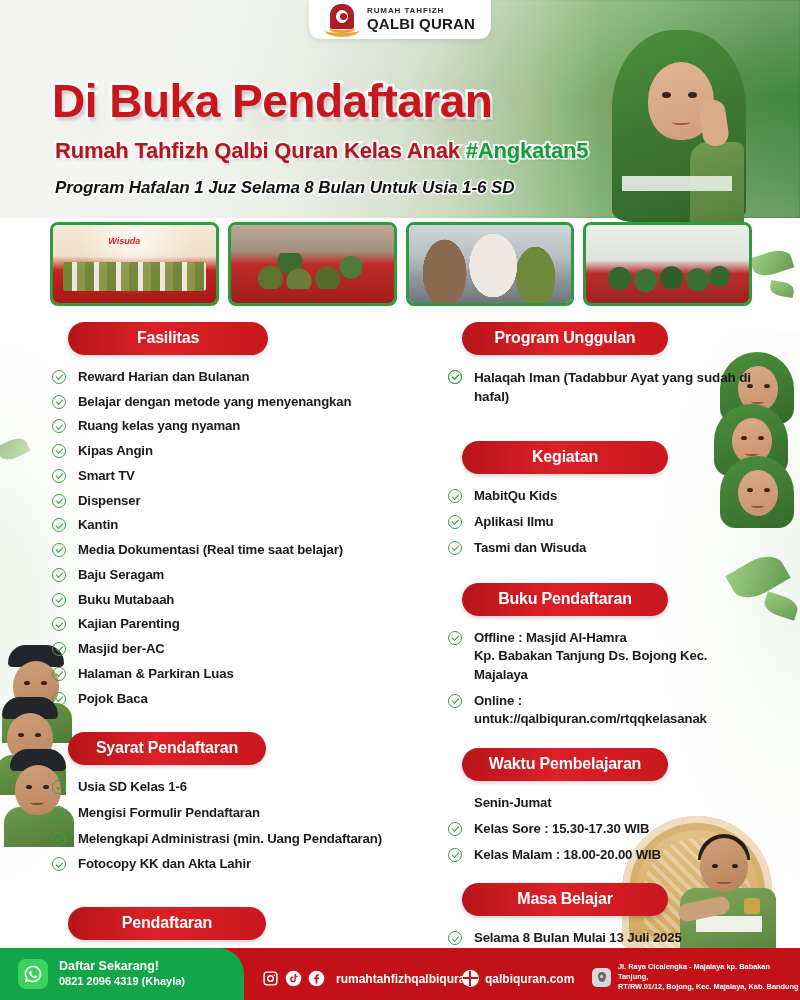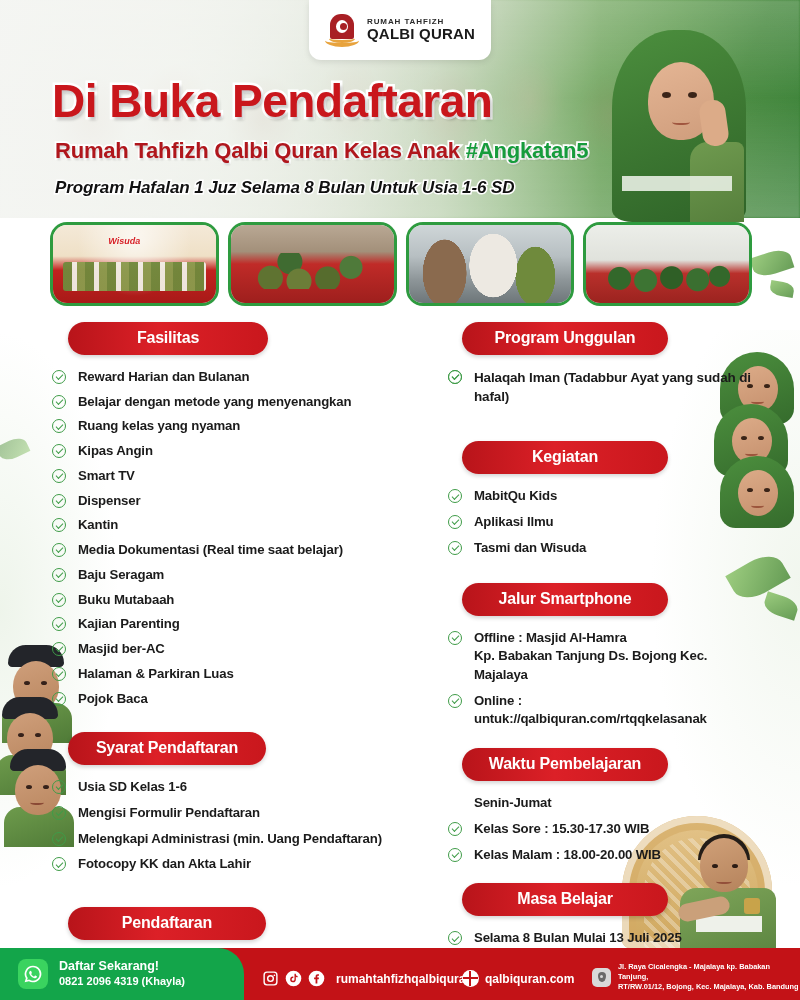--- a/index.html
+++ b/index.html
@@ -39,21 +39,21 @@
     filter: blur(1.2px);
     opacity: .85;
   }
   .banner .wash {
     position: absolute; inset: 0;
     background: linear-gradient(90deg, rgba(245,246,243,.88) 0%, rgba(243,245,240,.70) 30%, rgba(240,243,236,.45) 55%, rgba(120,170,100,.18) 75%, rgba(40,120,40,.05) 100%);
   }
 
   .logo-card {
     position: absolute; top: 0; left: 309px;
-    width: 182px; height: 60px;
+    width: 182px; height: 39px;
     background: #fff;
     border-radius: 0 0 12px 12px;
     display: flex; align-items: center; justify-content: center; gap: 8px;
     box-shadow: 0 2px 6px rgba(0,0,0,.10);
     z-index: 5;
   }
   .logo-mark { position: relative; width: 34px; height: 36px; }
   .logo-mark .dome {
     position: absolute; left: 5px; top: 2px;
     width: 24px; height: 25px;
@@ -138,21 +138,21 @@
 
   
   .photos {
     position: absolute; left: 50px; top: 222px;
     width: 702px; height: 84px;
     display: flex; gap: 9px; z-index: 4;
   }
   .photo {
     flex: 1; height: 84px;
     border: 3px solid #2e9b3f;
-    border-radius: 17px;
+    border-radius: 8px;
     overflow: hidden;
     position: relative;
   }
   .photo .scene { position: absolute; inset: 0; }
   .p1 .scene {
     background:
       radial-gradient(circle at 50% 18%, rgba(255,255,255,.7), transparent 55%),
       linear-gradient(180deg, #f4e9d8 0%, #efe0c6 40%, #c2221f 58%, #a81a18 100%);
   }
   .p1 .scene::after {
@@ -565,21 +565,21 @@
 
     <div class="sec-gap-26"></div>
     <div class="pill pill-keg">Kegiatan</div>
     <ul class="clist">
       <li><span class="tick"></span><span>MabitQu Kids</span></li>
       <li><span class="tick"></span><span>Aplikasi Ilmu</span></li>
       <li><span class="tick"></span><span>Tasmi dan Wisuda</span></li>
     </ul>
 
     <div class="sec-gap-18"></div>
-    <div class="pill pill-jalur">Jalur Smartphone</div>
+    <div class="pill pill-jalur">Buku Pendaftaran</div>
     <ul class="clist">
       <li style="white-space:pre-line"><span class="tick"></span><span>Offline : Masjid Al-Hamra
 Kp. Babakan Tanjung Ds. Bojong Kec. Majalaya</span></li>
       <li><span class="tick"></span><span>Online : untuk://qalbiquran.com/rtqqkelasanak</span></li>
     </ul>
 
     <div class="sec-gap-12"></div>
     <div class="pill pill-waktu">Waktu Pembelajaran</div>
     <ul class="clist">
       <li class="plain"><span>Senin-Jumat</span></li>

